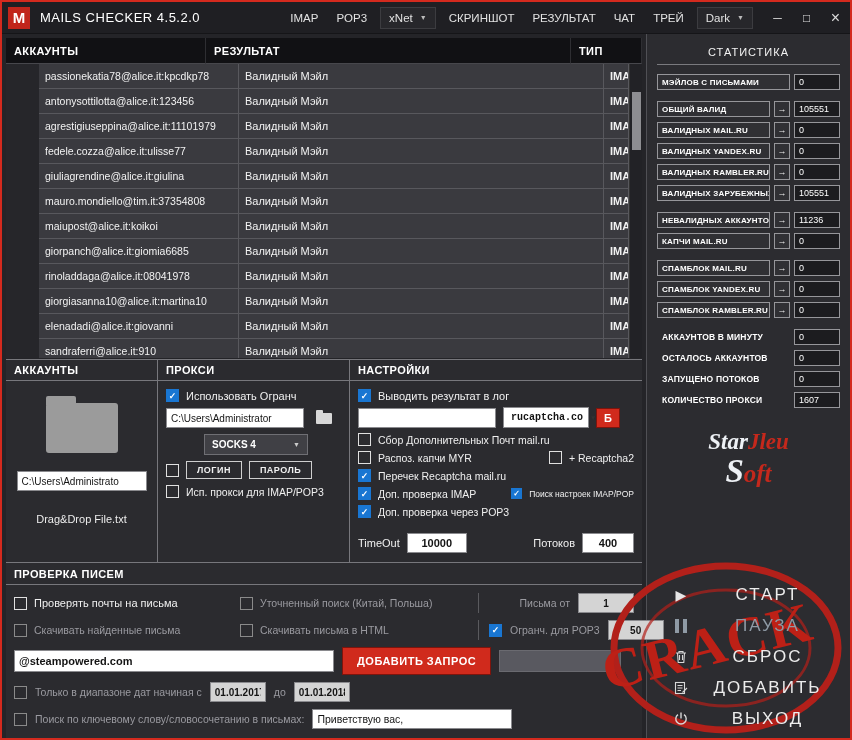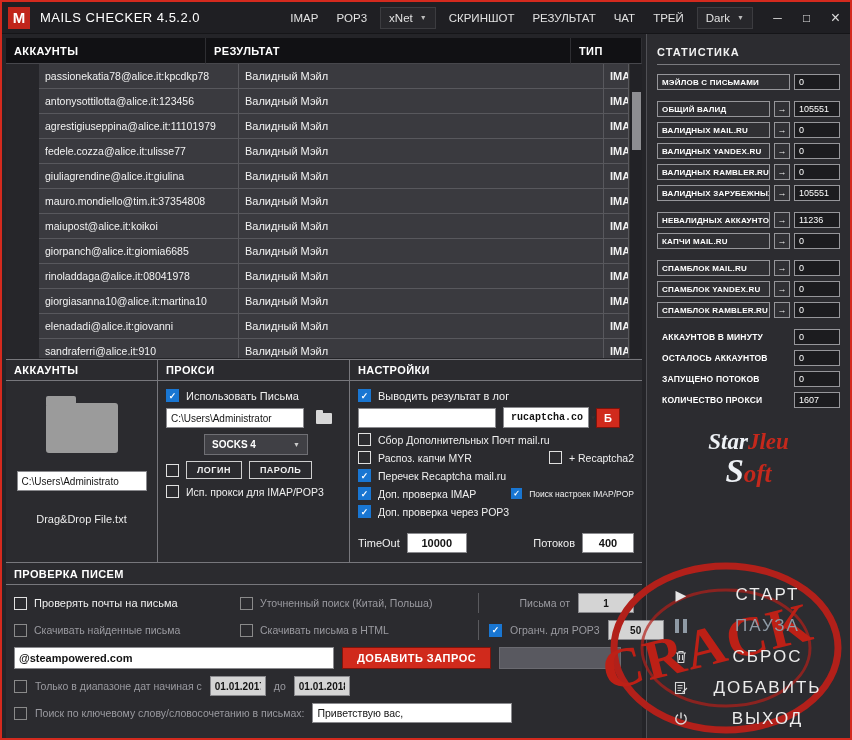--- a/index.html
+++ b/index.html
@@ -26,21 +26,21 @@
   .tr { display:grid; grid-template-columns:200px 365px 1fr; height:25px;padding-left:33px; }
   .td { background:#3a3a3f; border-right:1px solid #58585d; border-bottom:1px solid #58585d; color:#f2f2f2; font-size:10.5px; display:flex; align-items:center; padding:0 6px; white-space:nowrap; overflow:hidden; }
   .td-res { font-size:11px; }
   .td-type { font-weight:bold; font-size:11px; }
   .vscroll { position:absolute; right:0; top:26px; bottom:0; width:13px; background:#222226; border-left:1px solid #333; }
   .vthumb { position:absolute; top:28px; left:2px; width:9px; height:58px; background:#8d8d91; }
 
   
   .sidebar { position:absolute; left:644px; top:32px; right:0; bottom:0; background:#2c2c30; border-left:1px solid #505055; }
   .stats-wrap { padding:12px 10px 0; }
-  .stats-title { padding-bottom:6px; border-bottom:1px solid #7a7a7e; font-size:11px; font-weight:bold; letter-spacing:1px; color:#f2f2f2; }
+  .stats-title { padding-bottom:6px; border-bottom:1px solid #7a7a7e; font-size:11px; font-weight:normal; letter-spacing:1px; color:#f2f2f2;text-align:center; }
   .stats { margin-top:9px; }
   .stat-row { display:flex; gap:4px; height:16px; margin-bottom:5px; }
   .stat-row.gap { margin-top:11px; }
   .stat-label { flex:1; border:1px solid #96969a; background:#303034; color:#fff; font-size:8px; font-weight:bold; display:flex; align-items:center; padding:0 4px; letter-spacing:.2px; white-space:nowrap; overflow:hidden; }
   .stat-arrow { width:16px; border:1px solid #96969a; background:#303034; color:#eee; display:flex; align-items:center; justify-content:center; font-size:9px; }
   .stat-value { width:46px; border:1px solid #96969a; background:#1c1c1f; color:#fff; font-size:9px; display:flex; align-items:center; padding:0 4px; }
   .stat-row.plain .stat-label { border-color:transparent; background:transparent; font-size:8.5px; }
 
   
   .brand { margin-top:22px; text-align:center; font-family:"Liberation Serif", serif; position:relative; z-index:3; }
@@ -103,21 +103,21 @@
 
   
   .letters { position:absolute; left:4px; top:560px; width:636px; height:176px; border-top:1px solid #77777c; background:#2b2b2f; }
   .l-head { height:22px; padding:5px 8px 0; font-size:11px; font-weight:bold; color:#fff; border-bottom:1px solid #77777c; letter-spacing:.4px; }
   .l-body { padding:8px 8px 0; display:flex; flex-direction:column; gap:7px; }
   .lrow { display:grid; grid-template-columns:226px 238px 1fr; align-items:center; }
   .lcell { display:flex; align-items:center; gap:7px; }
   .lcell.end { border-left:1px solid #5a5a5e; padding-left:10px; justify-content:flex-end; gap:8px; }
   .lrow3 { display:flex; align-items:center; gap:8px; }
   .q-input { width:320px; height:22px; font-size:11px; font-weight:bold; }
-  .btn-add { height:22px; padding:0 14px; background:#d02a1c; border:1px solid #7e140c; color:#fff; font-weight:bold; font-size:11px; letter-spacing:.5px; display:flex; align-items:center; }
+  .btn-add { height:28px; padding:0 14px; background:#d02a1c; border:1px solid #7e140c; color:#fff; font-weight:bold; font-size:11px; letter-spacing:.5px; display:flex; align-items:center; }
   .grey-box { width:122px; height:22px; background:#595960; border:1px solid #6a6a70; }
   .date-inp { width:74px; font-size:10px; }
   .kw-input { width:200px; font-size:10.5px; }
 </style>
 </head>
 <body>
 
 <div class="window">
 
   <div class="titlebar">
@@ -387,21 +387,21 @@
       </div>
     </div>
 
     <div class="panel p-proxy">
       <div class="p-head">ПРОКСИ</div>
       <div class="p-body col">
         <div class="row">
           <span class="cb on">
               <i>✓</i>
             </span>
-          <span class="lbl">Использовать Письма</span>
+          <span class="lbl">Использовать Огранч</span>
         </div>
         <div class="row">
           <input class="inp" style="width: 138px;" value="C:\Users\Administrator">
           <span class="folder-btn">
               <span class="folder-sm"></span>
             </span>
         </div>
         <div class="select" style="width:104px; margin-left:38px;">
           <span>SOCKS 4</span>
           <span class="arr">▼</span>

